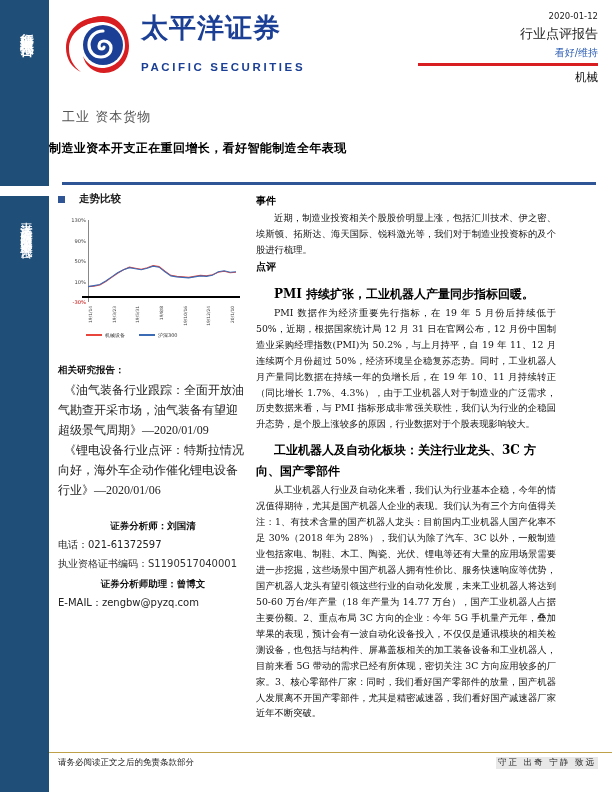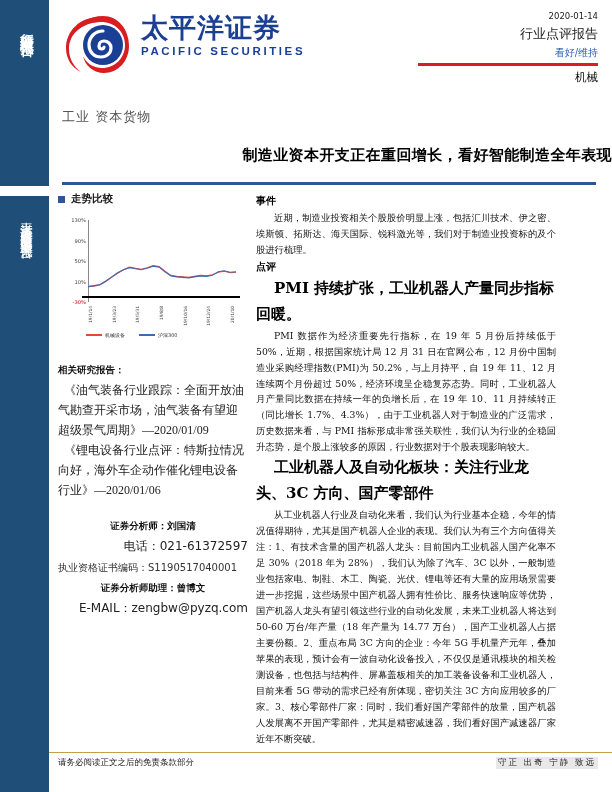--- a/index.html
+++ b/index.html
@@ -46,60 +46,60 @@
   .logo-mark { position: relative; width: 72px; height: 62px; flex: none; }
   .logo-text { margin-left: 6px; }
   .logo-cn {
     font-family: "DejaVu Sans", sans-serif;
     font-size: 27px; font-weight: 700; color: #1b3f94; letter-spacing: 1px;
     line-height: 1;
   }
   .logo-en {
     font-family: "Liberation Sans", sans-serif;
     font-size: 11.5px; color: #1b3f94; letter-spacing: 2.6px;
-    margin-top: 4px; font-weight: 600;
+    margin-top: 20px; font-weight: 600;
   }
 
   .hdr-right {
     position: absolute; right: 14px; top: 10px; width: 180px;
     text-align: right; font-family: "DejaVu Sans", sans-serif;
   }
   .hdr-date { font-size: 8.5px; color: #222; line-height: 1.6; }
   .hdr-type { font-size: 13px; color: #222; line-height: 1.6; }
   .hdr-rating { font-size: 10px; color: #2e5fb5; line-height: 1.7; }
   .hdr-rule { height: 2.5px; background: #d81e20; margin: 2px 0 3px 0; }
   .hdr-sector { font-size: 11.5px; color: #111; line-height: 1.5; }
 
   .sector-tag {
     position: absolute; left: 62px; top: 108px;
     font-size: 13px; color: #555; font-family: "DejaVu Sans", sans-serif;
     letter-spacing: 1px;
   }
 
   .doc-title {
-    position: absolute; left: 49px; right: 0; top: 146px;
-    text-align: right; font-size: 15px; font-weight: 700; color: #000;
+    position: absolute; left: 49px; right: 0; top: 140px;
+    text-align: left; font-size: 12px; font-weight: 700; color: #000;
     font-family: "DejaVu Serif", serif; letter-spacing: 0.4px;
   }
 
   .title-rule {
     position: absolute; left: 62px; right: 16px; top: 182px;
     height: 3px; background: #2f5597;
   }
 
   
   .col-left {
     position: absolute; left: 58px; top: 192px; width: 190px;
   }
   .col-right {
     position: absolute; left: 256px; top: 192px; width: 300px;
   }
 
   .sect-head {
-    display: flex; align-items: center; gap: 6px;
+    display: flex; align-items: center; gap: 14px;
     font-size: 10.5px; font-weight: 700; color: #1a1a1a;
     font-family: "DejaVu Serif", serif; margin-bottom: 4px;
   }
   .sq { width: 7px; height: 7px; background: #2f5597; flex: none; }
 
   
   .chart-box { position: relative; width: 190px; height: 140px; margin-top: 2px; }
   .chart-plot {
     position: absolute; left: 30px; top: 10px; width: 148px; height: 82px;
   }
@@ -135,43 +135,43 @@
   .blk-title {
     font-size: 9.5px; font-weight: 700; color: #111;
     font-family: "DejaVu Serif", serif; margin-bottom: 4px;
   }
   .rel-item {
     font-size: 12px; color: #222; line-height: 1.65;
     font-family: Liberation Serif, serif; text-indent: 6px;
     margin-bottom: 1px;
   }
   .analyst-line {
-    font-size: 12px; color: #222; line-height: 1.95;
+    font-size: 10px; color: #222; line-height: 1.95;
     font-family: "DejaVu Sans", sans-serif;
-    text-align: right;
   }
   .analyst-name {
     font-size: 9.5px; font-weight: 700; color: #111;
     font-family: "DejaVu Serif", serif; line-height: 2.0; text-align: center;
   }
   .analyst-cert {
     font-size: 10px; color: #333; line-height: 1.95;
     font-family: "DejaVu Sans", sans-serif;
   }
   .block-gap { height: 14px; }
 
   
   .r-head {
     font-size: 10px; font-weight: 700; color: #000;
     font-family: "DejaVu Serif", serif; line-height: 1.8;
   }
   .r-sub {
-    font-size: 15px; font-weight: 700; color: #000;
+    font-size: 12px; font-weight: 700; color: #000;
     font-family: "DejaVu Serif", serif; line-height: 1.72;
     text-indent: 18px;
+    margin-top: 8px;
   }
   .r-para {
     font-size: 9.3px; color: #111; line-height: 1.72;
     font-family: "DejaVu Serif", serif; text-align: justify;
     text-indent: 18px;
   }
 
   
   .footer-rule {
     position: absolute; left: 49px; right: 0; top: 752px;
@@ -207,21 +207,21 @@
           <path d="M40 17 C32 17 26 23 26 31 C26 38 31 43 38 43 C44 43 48 39 48 34 C48 30 45 27 41 27 C38 27 36 29 36 32 C36 34 37 35 39 35 C40 35 41 34 41 33" fill="none" stroke="#ffffff" stroke-width="3.2" stroke-linecap="round"></path>
         </svg>
       </div>
       <div class="logo-text">
         <div class="logo-cn">太平洋证券</div>
         <div class="logo-en">PACIFIC SECURITIES</div>
       </div>
     </div>
 
     <div class="hdr-right">
-      <div class="hdr-date">2020-01-14</div>
+      <div class="hdr-date">2020-01-12</div>
       <div class="hdr-type">行业点评报告</div>
       <div class="hdr-rating">看好/维持</div>
       <div class="hdr-rule"></div>
       <div class="hdr-sector">机械</div>
     </div>
   </div>
 
   <div class="sector-tag">工业 资本货物</div>
 
   <div class="doc-title">制造业资本开支正在重回增长，看好智能制造全年表现</div>

